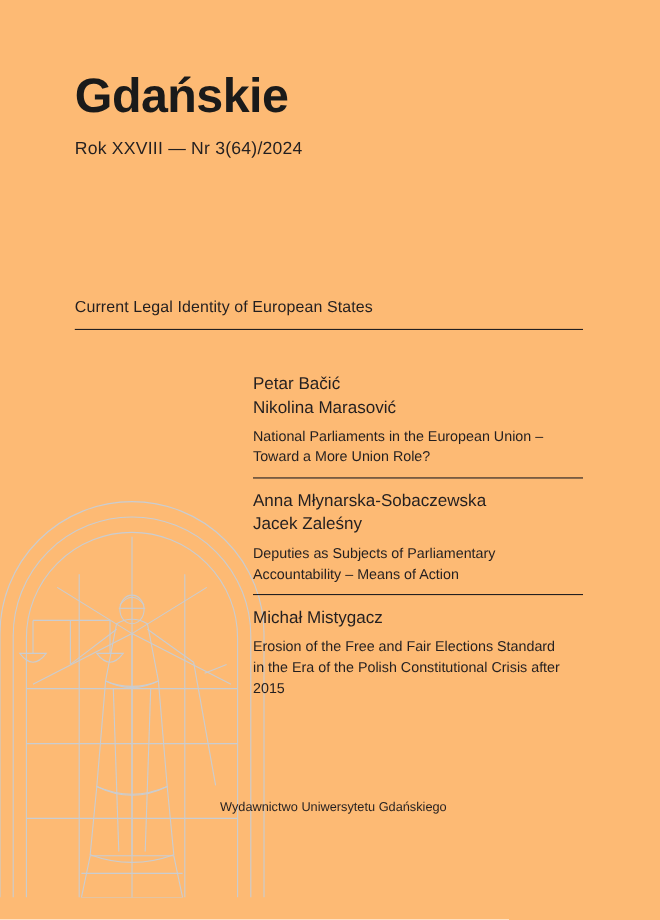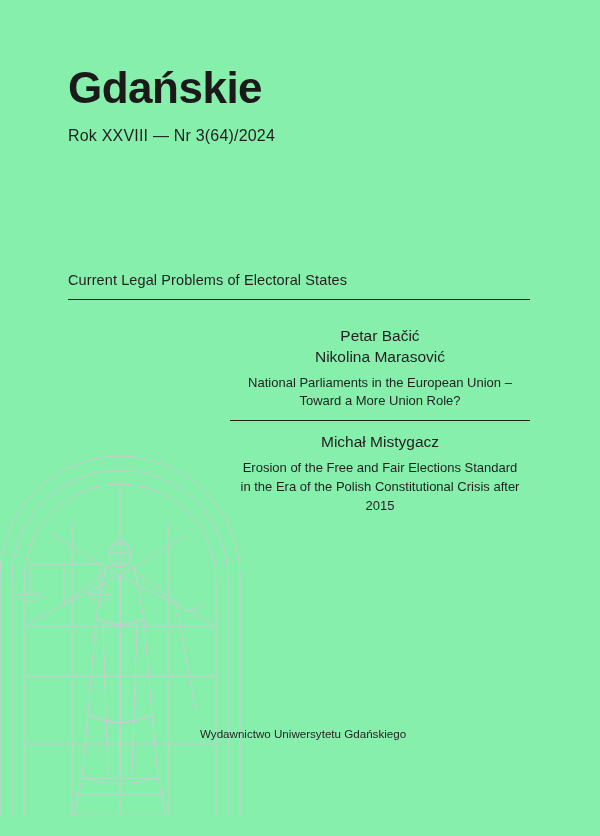--- a/index.html
+++ b/index.html
@@ -9,21 +9,21 @@
   }
   body {
     font-family: "Liberation Sans", sans-serif;
     color: #231f20;
   }
   .page {
     position: relative;
     width: 600px;
     height: 836px;
     overflow: hidden;
-    background: #86efac;
+    background: #fdba74;
   }
 
   
   .watermark {
     position: absolute;
     left: -10px;
     bottom: 20px;
     width: 330px;
     height: 390px;
     opacity: 1;
@@ -72,23 +72,23 @@
     position: absolute;
     left: 68px;
     top: 299px;
     width: 462px;
     border-top: 1px solid #231f20;
   }
 
   .articles {
     position: absolute;
     right: 70px;
-    top: 326px;
+    top: 340px;
     width: 300px;
-    text-align: center;
+    text-align: left;
   }
   .article {
     padding-bottom: 9px;
   }
   .article + .article {
     border-top: 1px solid #231f20;
     padding-top: 11px;
   }
   .authors {
     font-size: 15.5px;
@@ -173,36 +173,46 @@
 
   <div class="content">
 
     <div class="title-block">
       <h1 class="journal-title">
         <span>Gdańskie</span>
       </h1>
       <div class="issue-line">Rok XXVIII  —  Nr 3(64)/2024</div>
     </div>
 
-    <div class="section-title">Current Legal Problems of Electoral States</div>
+    <div class="section-title">Current Legal Identity of European States</div>
     <div class="rule-main"></div>
 
     <div class="articles">
 
       <div class="article">
         <div class="authors">
           <span class="author">Petar Bačić</span>
           <span class="author">Nikolina Marasović</span>
         </div>
         <div class="art-title">
           <span>National Parliaments in the European Union –</span>
           <span>Toward a More Union Role?</span>
         </div>
       </div>
 
+      <div class="article">
+        <div class="authors">
+          <span class="author">Anna Młynarska-Sobaczewska</span>
+          <span class="author">Jacek Zaleśny</span>
+        </div>
+        <div class="art-title">
+          <span>Deputies as Subjects of Parliamentary</span>
+          <span>Accountability – Means of Action</span>
+        </div>
+      </div>
 
       <div class="article">
         <div class="authors">
           <span class="author">Michał Mistygacz</span>
         </div>
         <div class="art-title">
           <span>Erosion of the Free and Fair Elections Standard</span>
           <span>in the Era of the Polish Constitutional Crisis after 2015</span>
         </div>
       </div>

